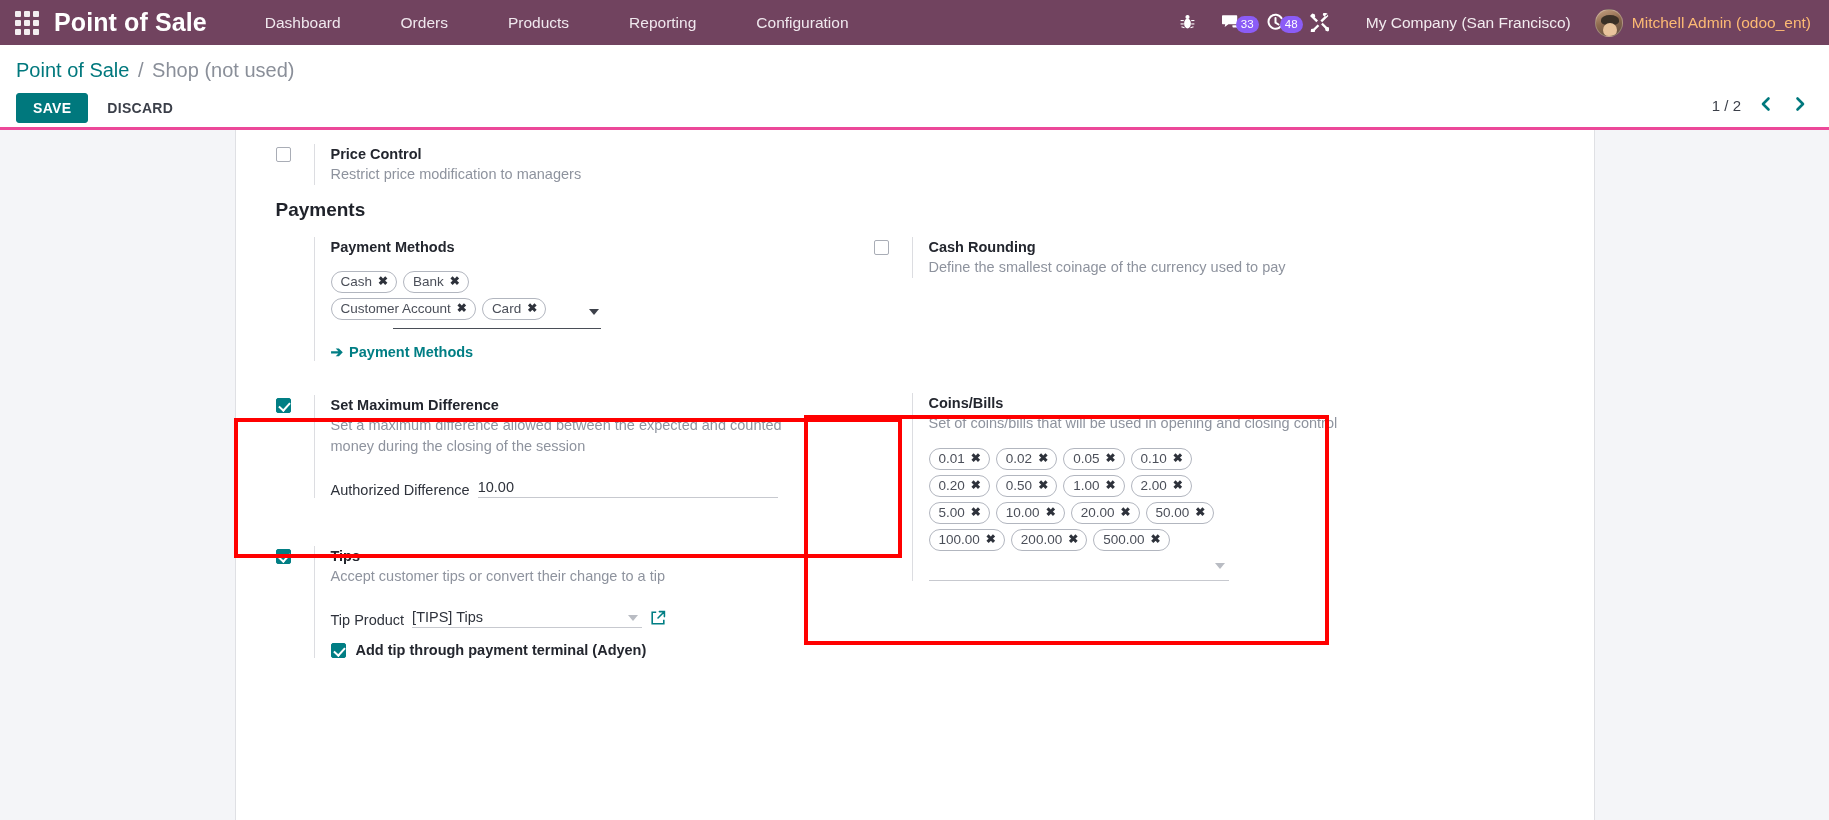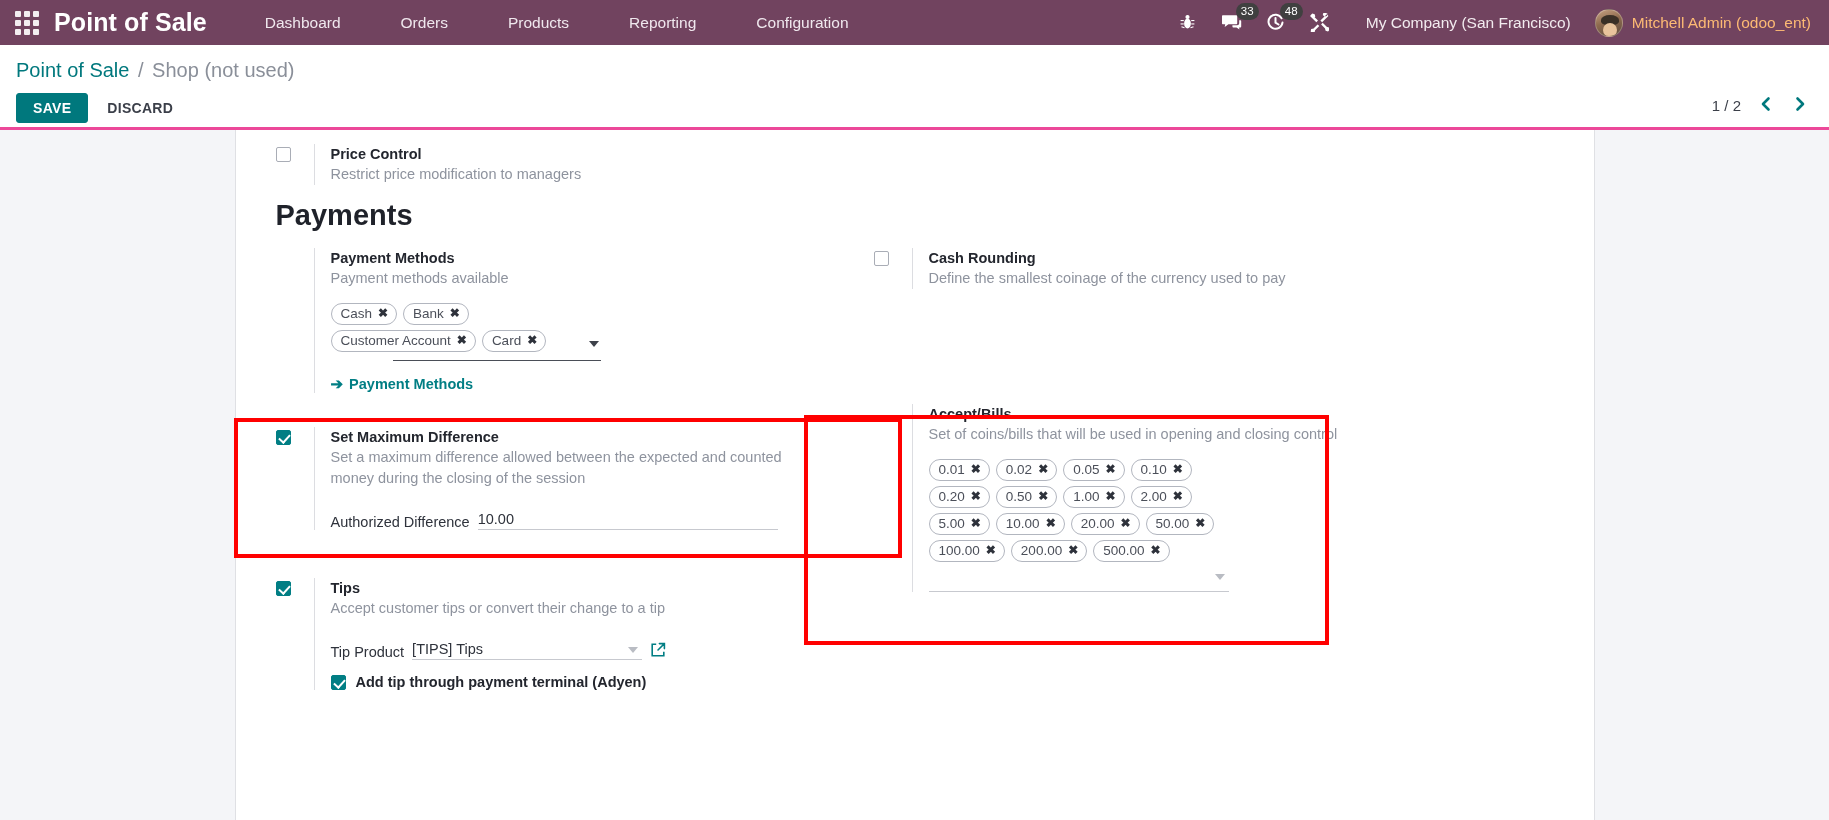--- a/index.html
+++ b/index.html
@@ -55,22 +55,22 @@
   .sysicons { display: flex; align-items: center; gap: 0; }
   .sysicon {
     position: relative;
     width: 44px; height: 45px;
     display: flex; align-items: center; justify-content: center;
     cursor: pointer;
   }
   .sysicon svg { display: block; }
   .badge {
     position: absolute;
-    top: 3px; left: 26px;
-    background: #404040;
+    top: 16px; left: 26px;
+    background: #8b5cf6;
     color: #fff;
     font-size: 11.5px;
     line-height: 16px;
     height: 17px;
     min-width: 23px;
     padding: 0 5px;
     border-radius: 9px;
     text-align: center;
     font-weight: normal;
   }
@@ -199,21 +199,21 @@
     line-height: 20px;
   }
   .setting-desc {
     font-size: 14.5px;
     color: #8e939e;
     line-height: 21px;
     max-width: 640px;
   }
 
   .section-title {
-    font-size: 29px;
+    font-size: 19px;
     font-weight: bold;
     color: #1f222a;
     margin: 14px 0 16px 0;
   }
 
   .cols { display: flex; }
   .col-left { width: 560px; flex: 0 0 560px; padding-right: 10px; }
   .col-right { width: 560px; flex: 0 0 560px; padding-left: 38px; }
 
   
@@ -442,21 +442,20 @@
       <div class="section-title">Payments</div>
 
       <div class="cols">
 
         <div class="col-left">
 
           <div class="setting-row">
             <div class="cb-cell"></div>
             <div class="setting-body">
               <div class="setting-title">Payment Methods</div>
-              <div class="setting-desc">Payment methods available</div>
 
               <div class="tagbox">
                 <div class="tags">
                   <span class="tag">
                     <span>Cash</span>
                     <span class="x">✖</span>
                   </span>
                   <span class="tag">
                     <span>Bank</span>
                     <span class="x">✖</span>
@@ -535,21 +534,21 @@
             </div>
             <div class="setting-body">
               <div class="setting-title">Cash Rounding</div>
               <div class="setting-desc">Define the smallest coinage of the currency used to pay</div>
             </div>
           </div>
 
           <div class="setting-row" style="margin-top:115px;">
             <div class="cb-cell"></div>
             <div class="setting-body">
-              <div class="setting-title">Accept/Bills</div>
+              <div class="setting-title">Coins/Bills</div>
               <div class="setting-desc">Set of coins/bills that will be used in opening and closing control</div>
 
               <div class="coins-tagbox">
                 <div class="tags">
                   <span class="tag">
                       <span>0.01</span>
                       <span class="x">✖</span>
                     </span>
                   <span class="tag">
                       <span>0.02</span>

